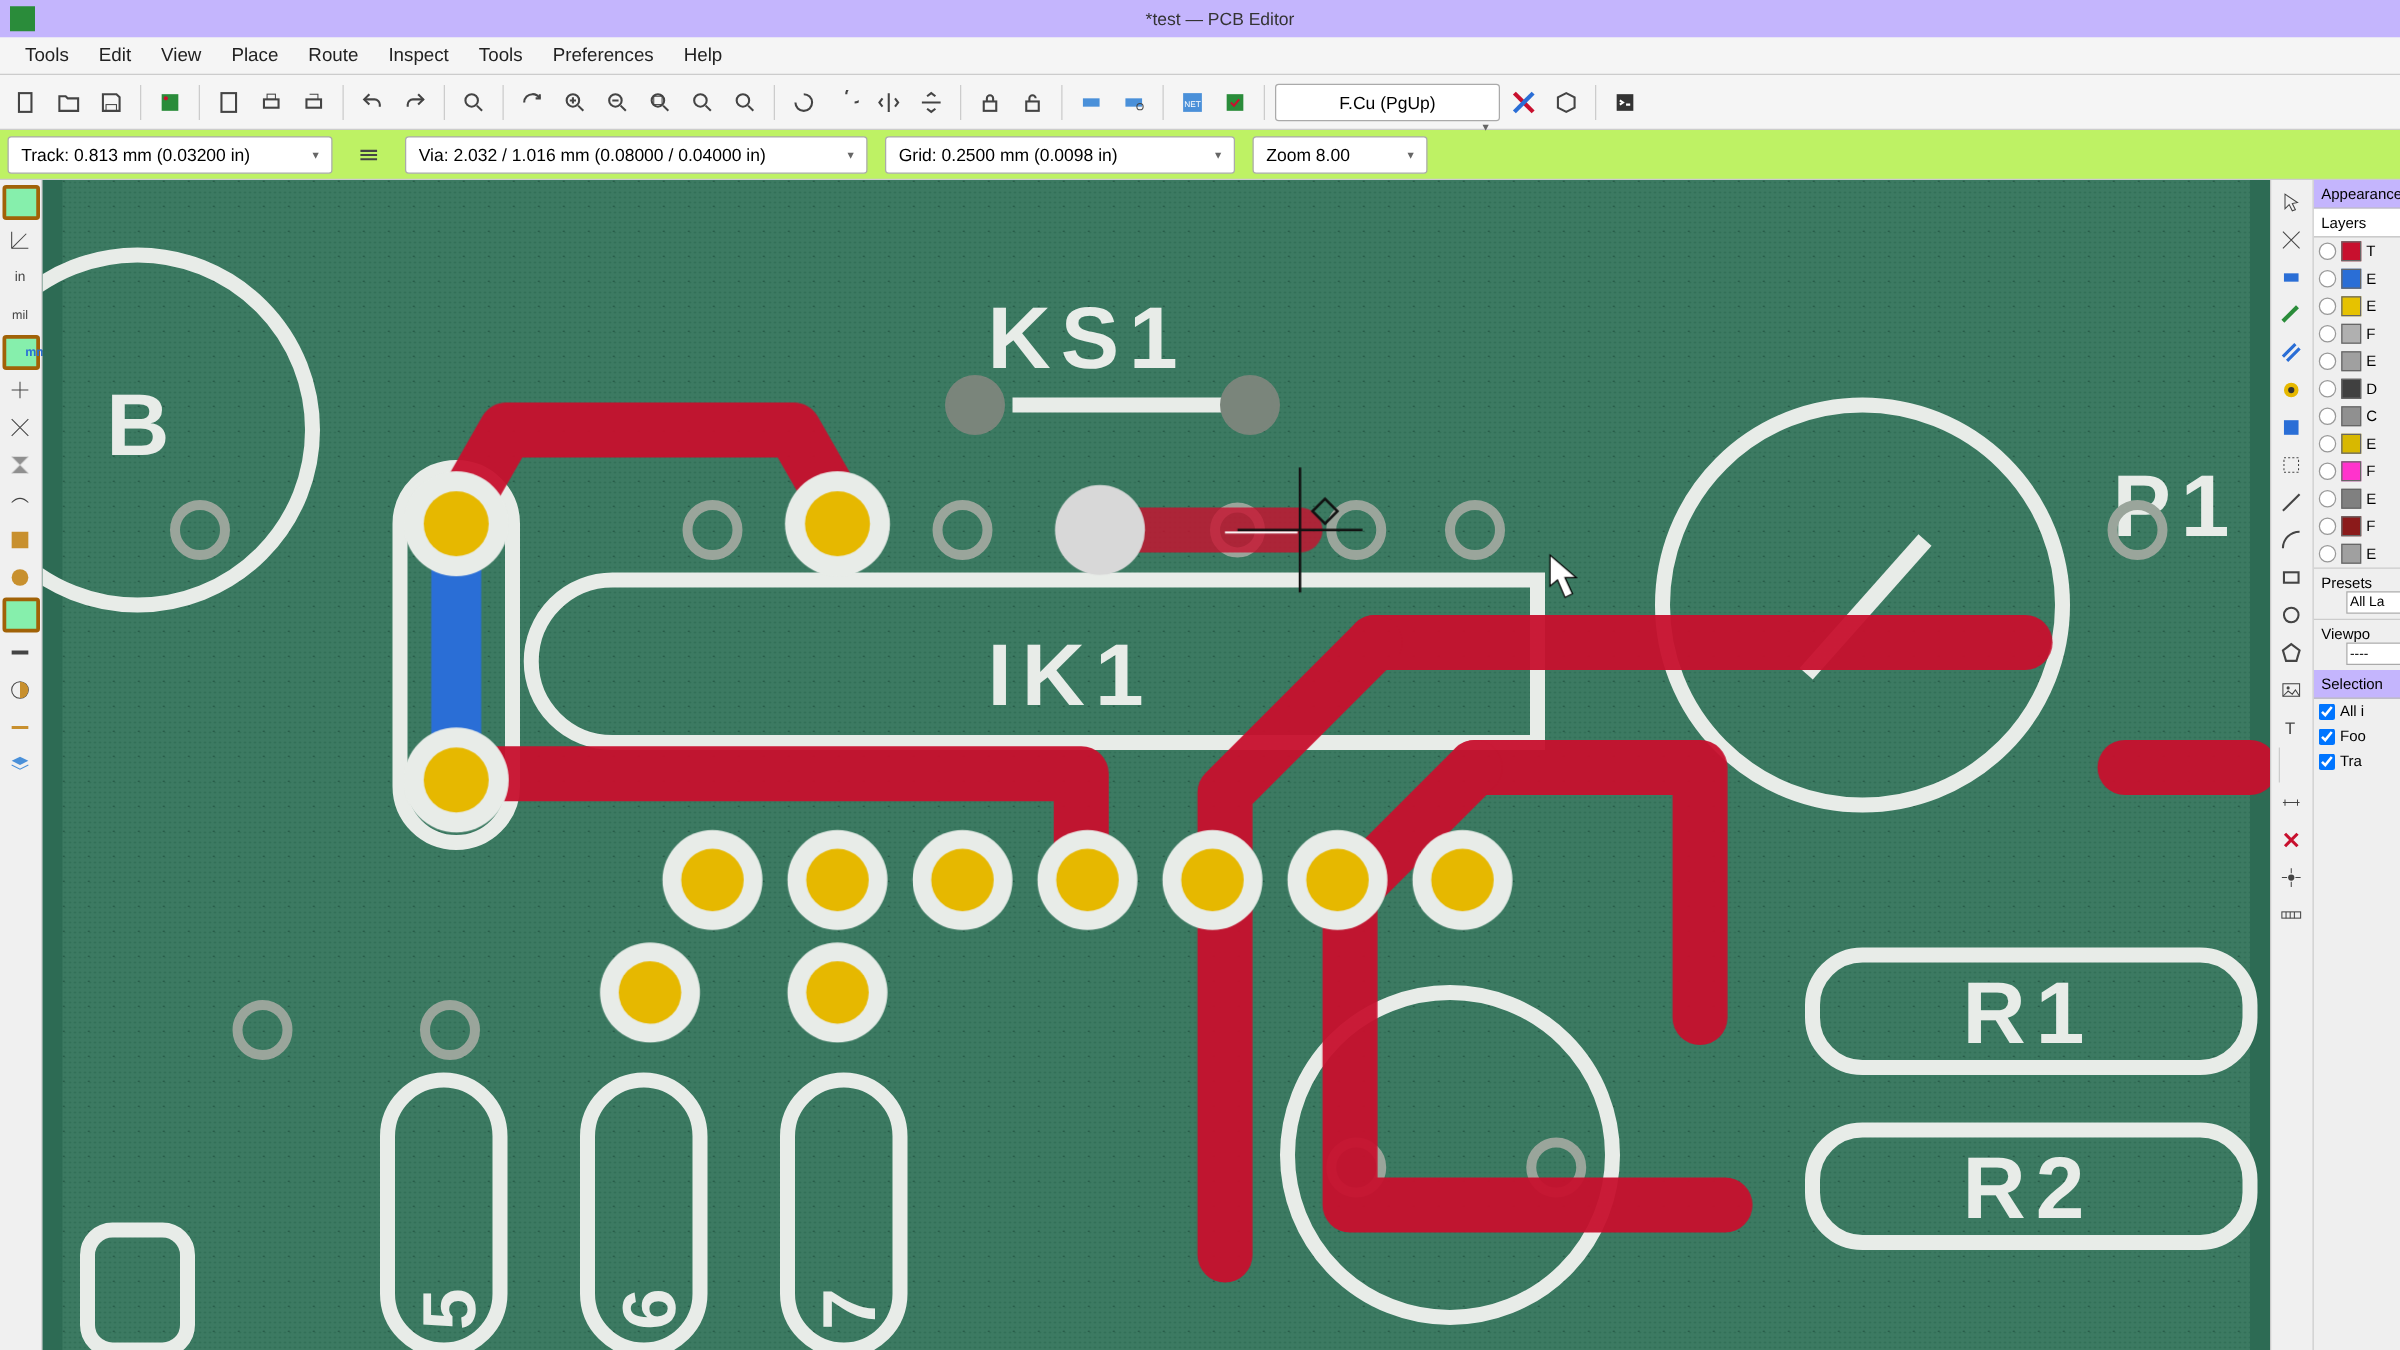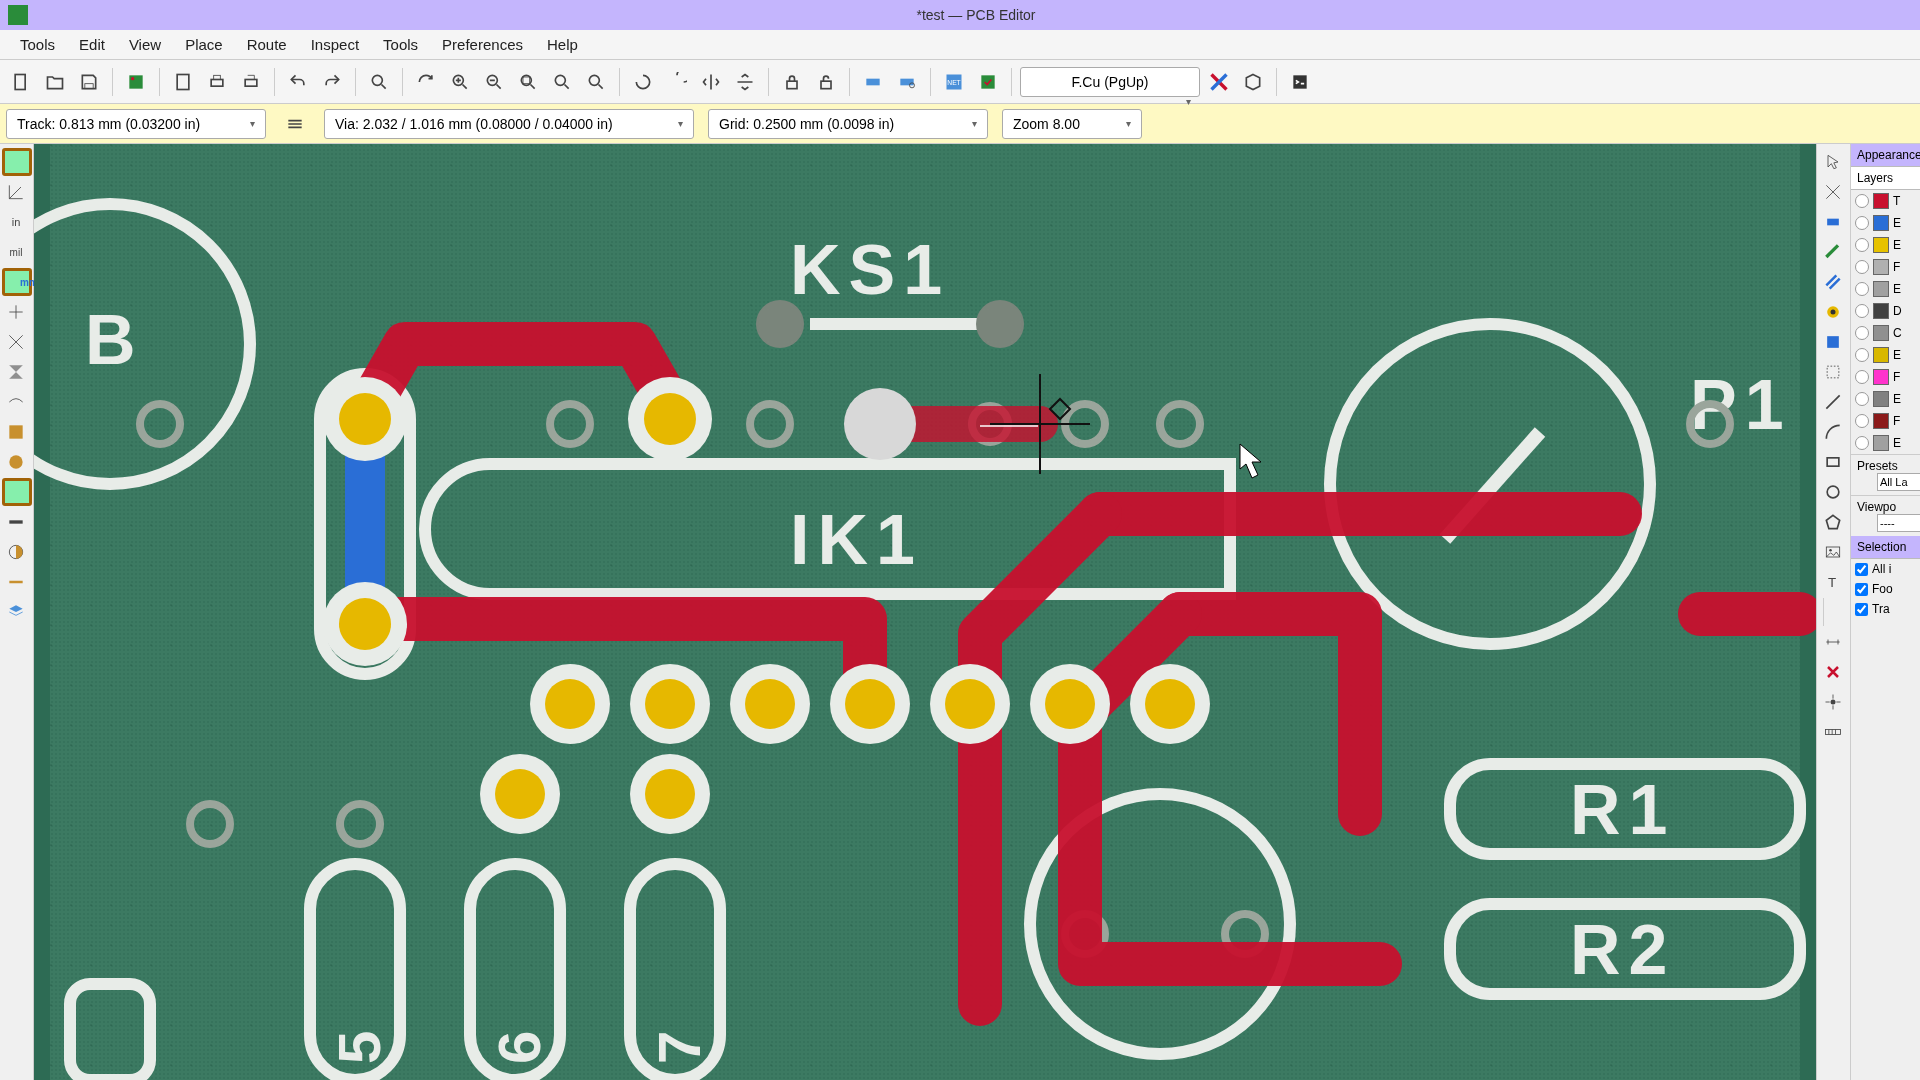--- a/index.html
+++ b/index.html
@@ -16,21 +16,21 @@
 
 
 .toolbar { height: 44px; background: #f5f5f5; display: flex; align-items: center; padding: 0 6px; gap: 4px; border-bottom: 1px solid #ccc; }
 .tb-btn { width: 30px; height: 30px; display: flex; align-items: center; justify-content: center; cursor: pointer; border-radius: 3px; }
 .tb-sep { width: 1px; height: 28px; background: #ccc; margin: 0 4px; }
 .tb-select { height: 30px; padding: 0 8px; border: 1px solid #aaa; border-radius: 3px; background: white; font-size: 14px; display: flex; align-items: center; gap: 6px; cursor: pointer; flex-direction: column; }
 .tb-select .layer-swatch { width: 14px; height: 14px; background: #c8102e; }
 .dropdown-arrow { font-size: 10px; color: #666; margin-left: auto; padding-left: 14px; }
 
 
-.toolbar2 { height: 40px; background: #fef9c3; display: flex; align-items: center; padding: 0 6px; gap: 14px; border-bottom: 1px solid #ccc; }
+.toolbar2 { height: 40px; background: #bef264; display: flex; align-items: center; padding: 0 6px; gap: 14px; border-bottom: 1px solid #ccc; }
 .tb2-select { height: 30px; padding: 0 10px; border: 1px solid #aaa; border-radius: 3px; background: white; font-size: 14px; display: flex; align-items: center; cursor: pointer; }
 
 
 .main { display: flex; height: calc(1080px - 144px); }
 .left-toolbar { width: 34px; background: #f0f0f0; border-right: 1px solid #ccc; display: flex; flex-direction: column; gap: 2px; padding: 4px 2px; }
 .left-toolbar .tb-btn { width: 28px; height: 28px; }
 .left-toolbar .tb-btn.active { background: #86efac; border: 3px solid #a16207; padding-left: 24px; }
 
 
 .canvas-area { flex: 1; background: #2d6b54; position: relative; overflow: hidden; }

